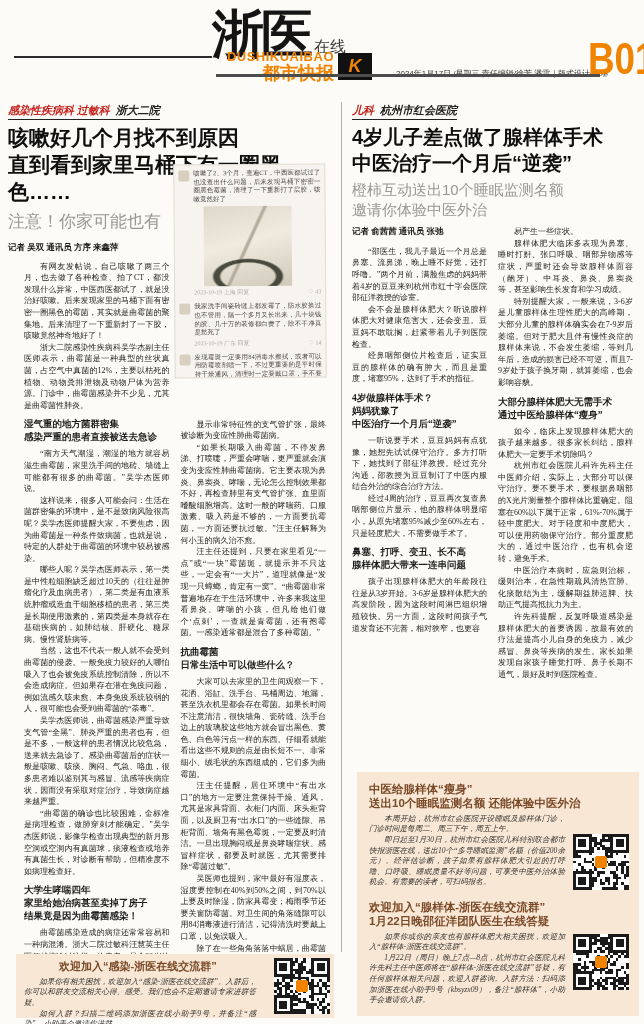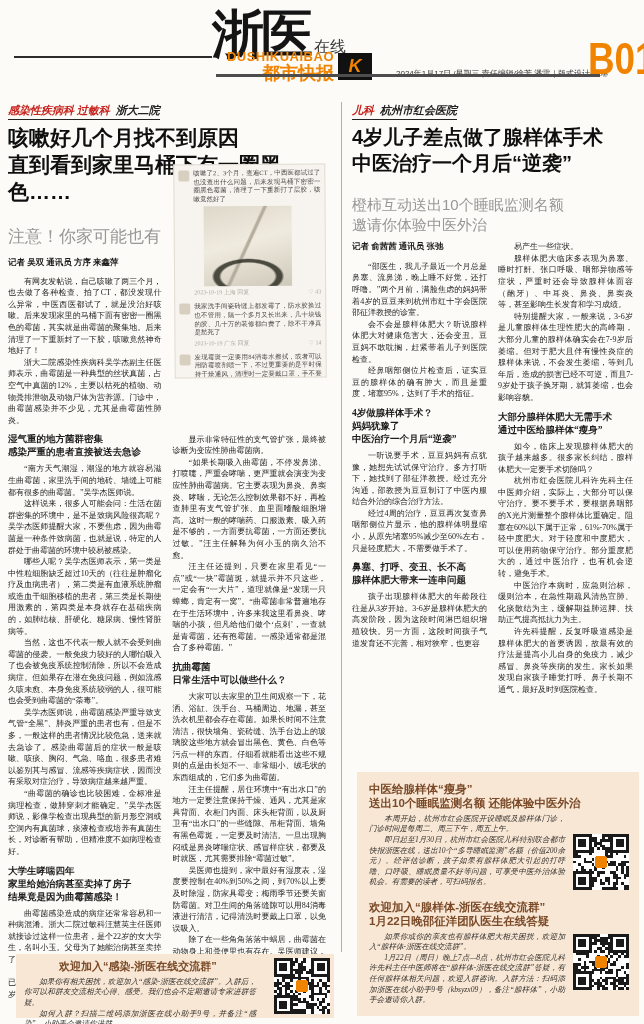--- a/index.html
+++ b/index.html
@@ -15,32 +15,32 @@
   .brand-cn{font-family:"Liberation Sans",sans-serif;font-size:18px;font-weight:800;color:#f08300;margin-top:-3px;}
   .klogo{position:absolute;left:338px;top:53px;width:34px;height:27px;background:#111;display:flex;align-items:center;justify-content:center;}
   .klogo span{font-family:"Liberation Sans",sans-serif;font-size:18px;font-weight:800;font-style:italic;color:#f08300;}
   .dateline{position:absolute;left:380px;top:68px;width:218px;font-family:"Liberation Sans",sans-serif;font-size:8px;color:#333;margin-left:16px;}
   .header-rule{position:absolute;left:216px;top:74px;width:384px;height:3px;background:#4d4d4d;}
   .pageno{position:absolute;left:588px;top:34px;font-family:"Liberation Sans",sans-serif;font-size:40px;font-weight:800;color:#f08300;transform:scale(.92,1.12);transform-origin:left top;}
   
   .tag{font-size:11px;font-weight:700;font-style:italic;display:inline-block;border-bottom:1.5px solid #222;padding-bottom:1px;}
   .tag .red{color:#c5231d;} .tag .blk{color:#222;margin-left:6px;}
   .headline{font-family:"Liberation Sans",sans-serif;font-weight:900;color:#0f0f0f;line-height:1.28;margin-top:5px;}
-  .deck{color:#979797;margin-top:19px;font-family:"Liberation Sans",sans-serif;}
+  .deck{color:#979797;margin-top:4px;font-family:"Liberation Sans",sans-serif;}
   .byline{font-size:8.5px;font-weight:700;margin-top:9px;}
   .cols{display:flex;gap:11px;margin-top:7px;overflow:hidden;}
   .col{text-align:justify;font-size:8px;line-height:11.6px;color:#1d1d1d;}
   .col .para{text-indent:2em;margin:0;}
   .col .subhead{font-size:9.5px;font-weight:800;line-height:13px;margin:7px 0 4px;white-space:pre-line;text-indent:0;}
   .col .byline-in{font-size:8.5px;font-weight:700;margin:0 0 8px;}
   
   .story-left{position:absolute;left:8px;top:100px;width:318px;height:852px;}
   .story-left .headline{font-size:21px;}
   .story-left .deck{font-size:17px;}
-  .story-left .cols{height:724px;}
+  .story-left .cols{height:724px;margin-left:16px;}
   .story-left .col{width:154px;}
   .story-left .col2{padding-top:158px;}
   .divider{position:absolute;left:341px;top:102px;width:1px;height:850px;background:#b3b0aa;}
   
   .embed{position:absolute;left:166px;top:64px;width:152px;height:214px;background:#f7f4ef;border:1px solid #e2dcd2;
          transform:rotate(-.4deg);overflow:hidden;padding:4px 4px 0 4px;box-sizing:border-box;}
   .post{display:flex;gap:4px;margin-bottom:5px;}
   .avatar{flex:0 0 11px;width:11px;height:11px;border-radius:2px;background:#d8cfc0;margin-top:1px;}
   .post-body{flex:1;}
   .post-text{font-size:6.5px;line-height:8.6px;color:#4a4a48;text-align:justify;}

